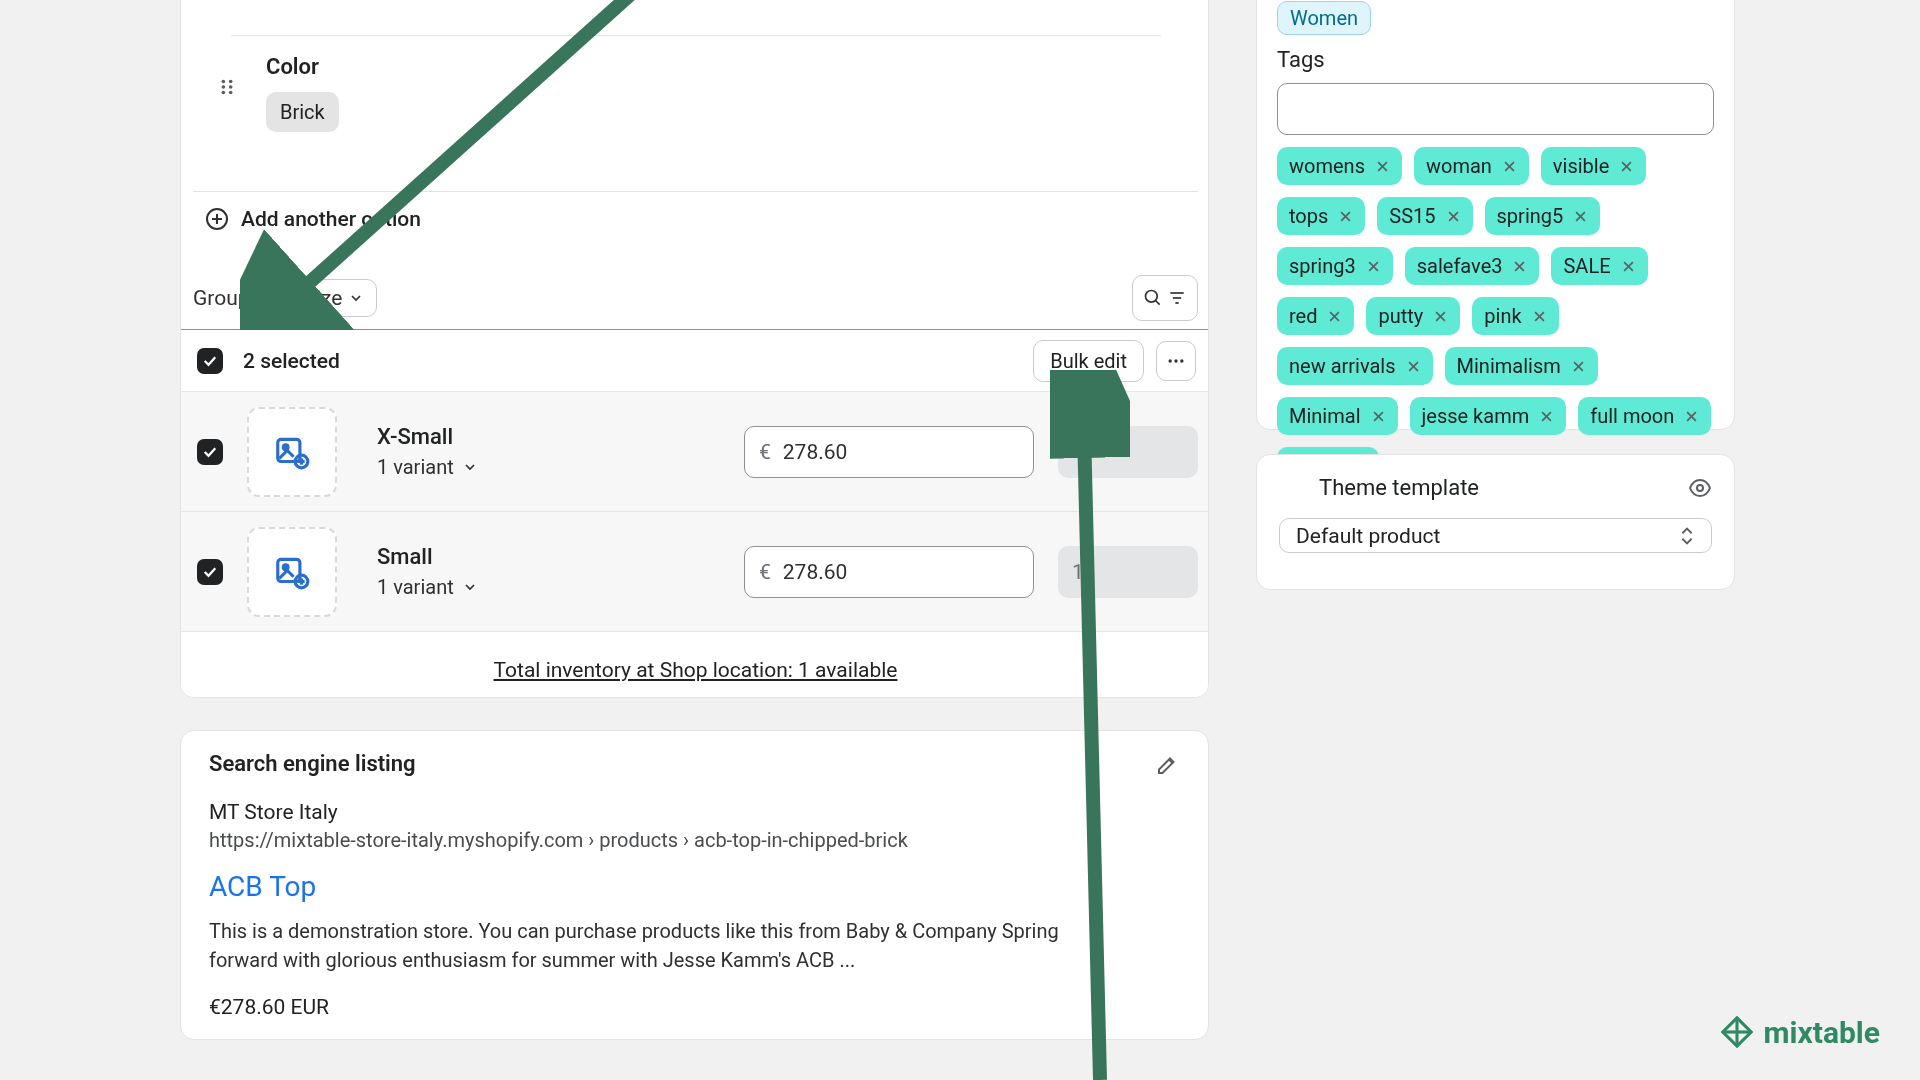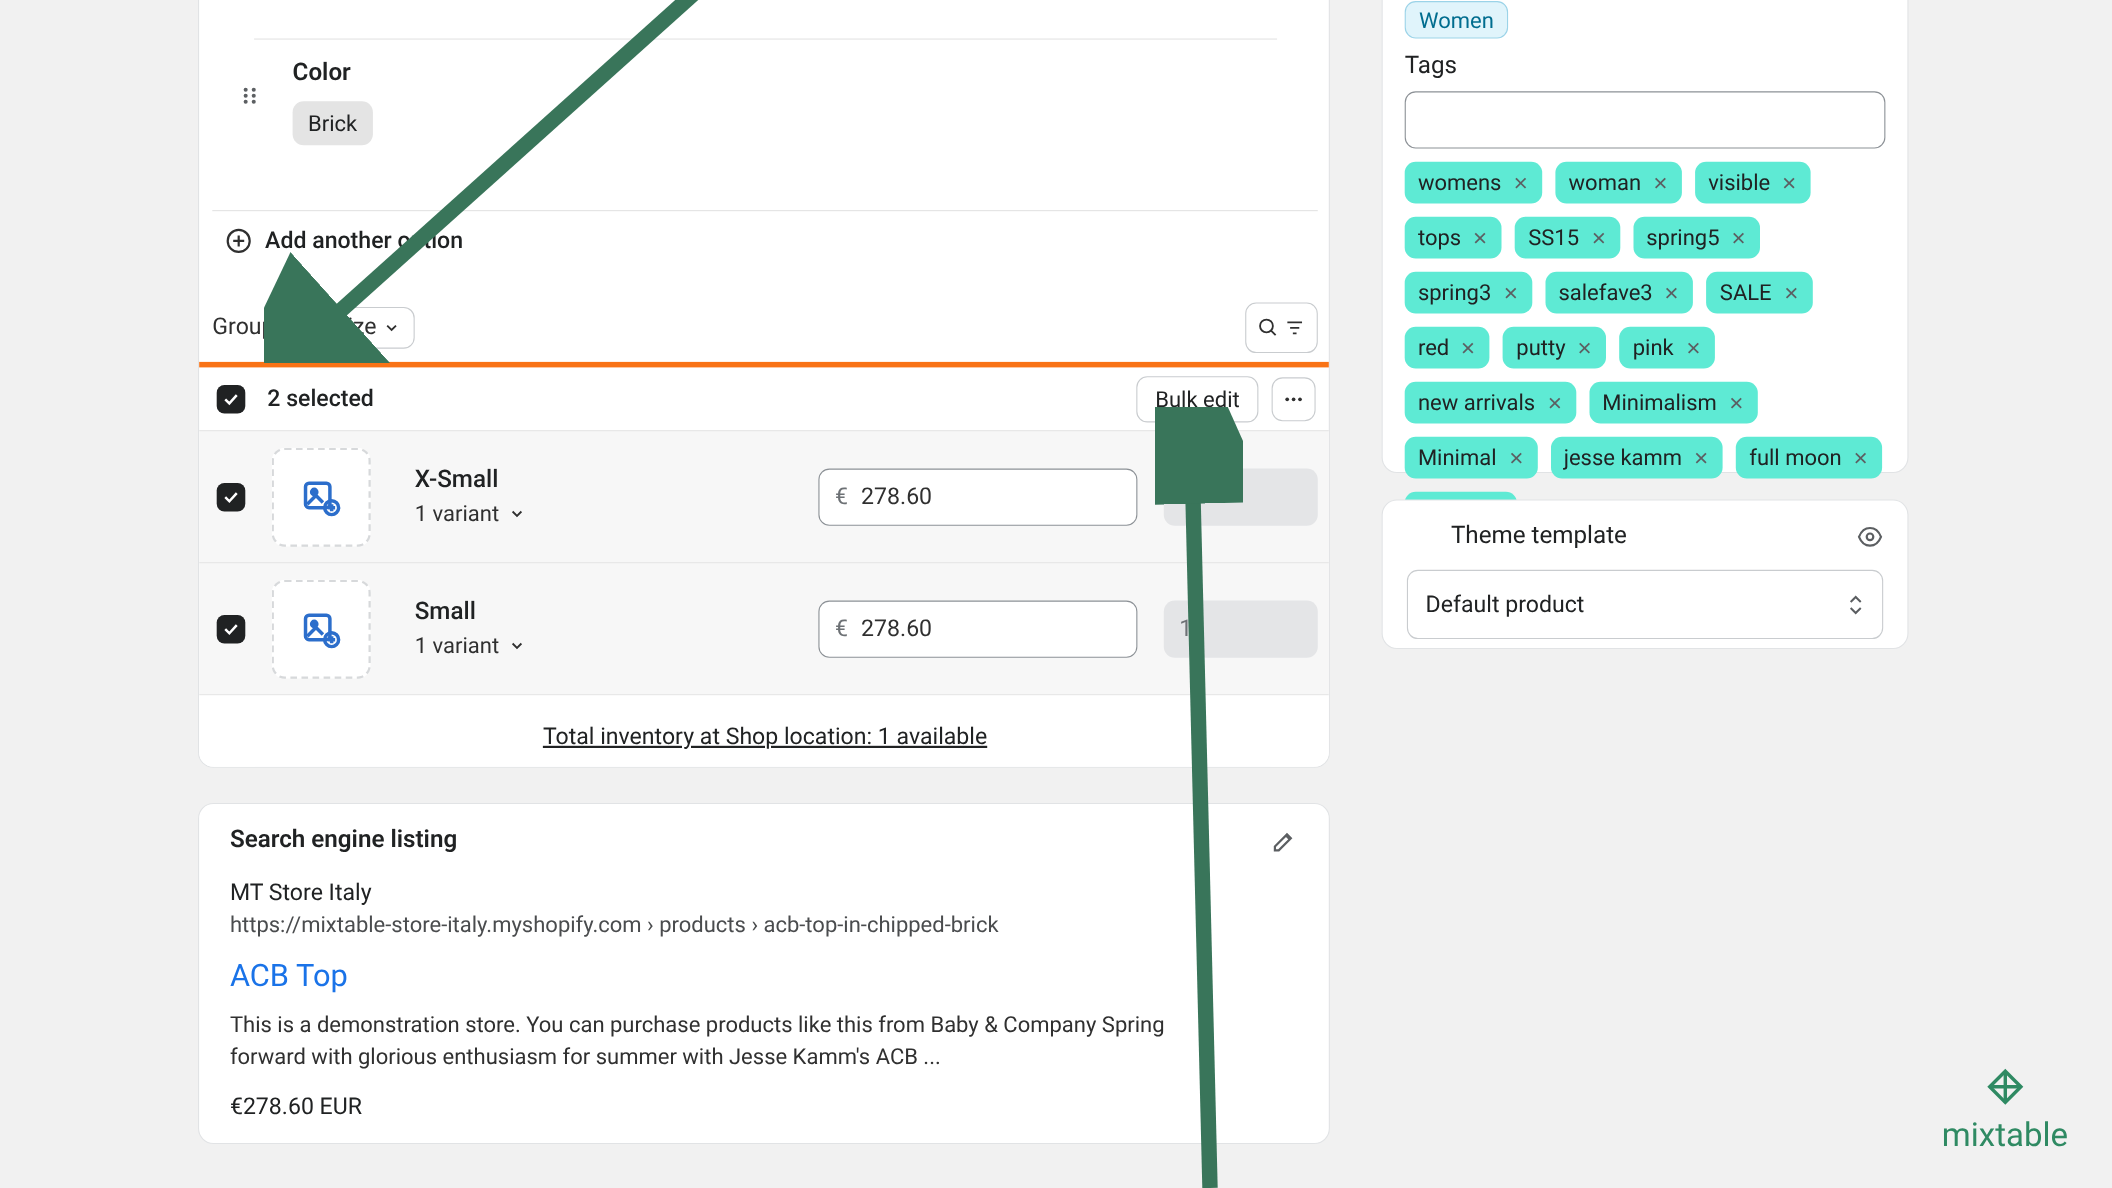--- a/index.html
+++ b/index.html
@@ -59,21 +59,21 @@
     border:1px solid #c9cccf; border-radius:10px; padding:6px 12px; display:flex; align-items:center; gap:6px;
     font-size:21px;
   }
   .chev { width:16px; height:16px; }
   .filter-btn {
     border:1px solid #c9cccf; border-radius:10px; width:66px; height:46px;
     display:flex; align-items:center; justify-content:center; gap:4px;
   }
   .select-header {
     position:absolute; left:0px; top:428px; width:1029px; height:62px;
-    border-top:5px solid #f97316;
+    border-top:1px solid #f97316;
     display:flex; align-items:center; justify-content:space-between;
     padding:0 14px 0 16px;
   }
   .sh-left { display:flex; align-items:center; gap:20px; }
   .cbx {
     width:26px; height:26px; border-radius:7px; background:#202223;
     display:flex; align-items:center; justify-content:center;
   }
   .cbx svg { width:18px; height:18px; }
   .sel-text { font-size:21px; font-weight:500; }
@@ -156,30 +156,30 @@
     display:flex; align-items:center; gap:10px;
   }
   .tag-x { width:15px; height:15px; color:#5c5f62;}
   .right-card-theme {
     left:1256px; top:454px; width:479px; height:136px; padding:20px 22px;
   }
   .theme-row { display:flex; align-items:center; justify-content:space-between; }
   .theme-label { font-size:22px;margin-left:40px; }
   .eye { width:24px; height:24px; color:#5c5f62;}
   .theme-select {
-    margin-top:18px; width:100%; height:63px; border:1px solid #c9cccf; border-radius:10px;
+    margin-top:18px; width:100%; height:35px; border:1px solid #c9cccf; border-radius:10px;
     display:flex; align-items:center; justify-content:space-between; padding:0 16px; font-size:21px;
   }
   .updown { width:16px; height:22px; color:#5c5f62;}
 
   
   .arrow { position:absolute; pointer-events:none; }
   .mixtable-logo {
-    position:absolute; right:40px; bottom:30px; display:flex; align-items:center; gap:10px;
-    color:#2f8a63; font-size:30px; font-weight:400;flex-direction:column;
+    position:absolute; right:40px; bottom:30px; display:flex; gap:10px;
+    color:#2f8a63; font-size:30px; font-weight:700;
   }
   .mixtable-logo svg { width:34px; height:34px; }
 </style>
 </head>
 <body>
 
 <div class="stage">
 
   <div class="card variants-card">
 

